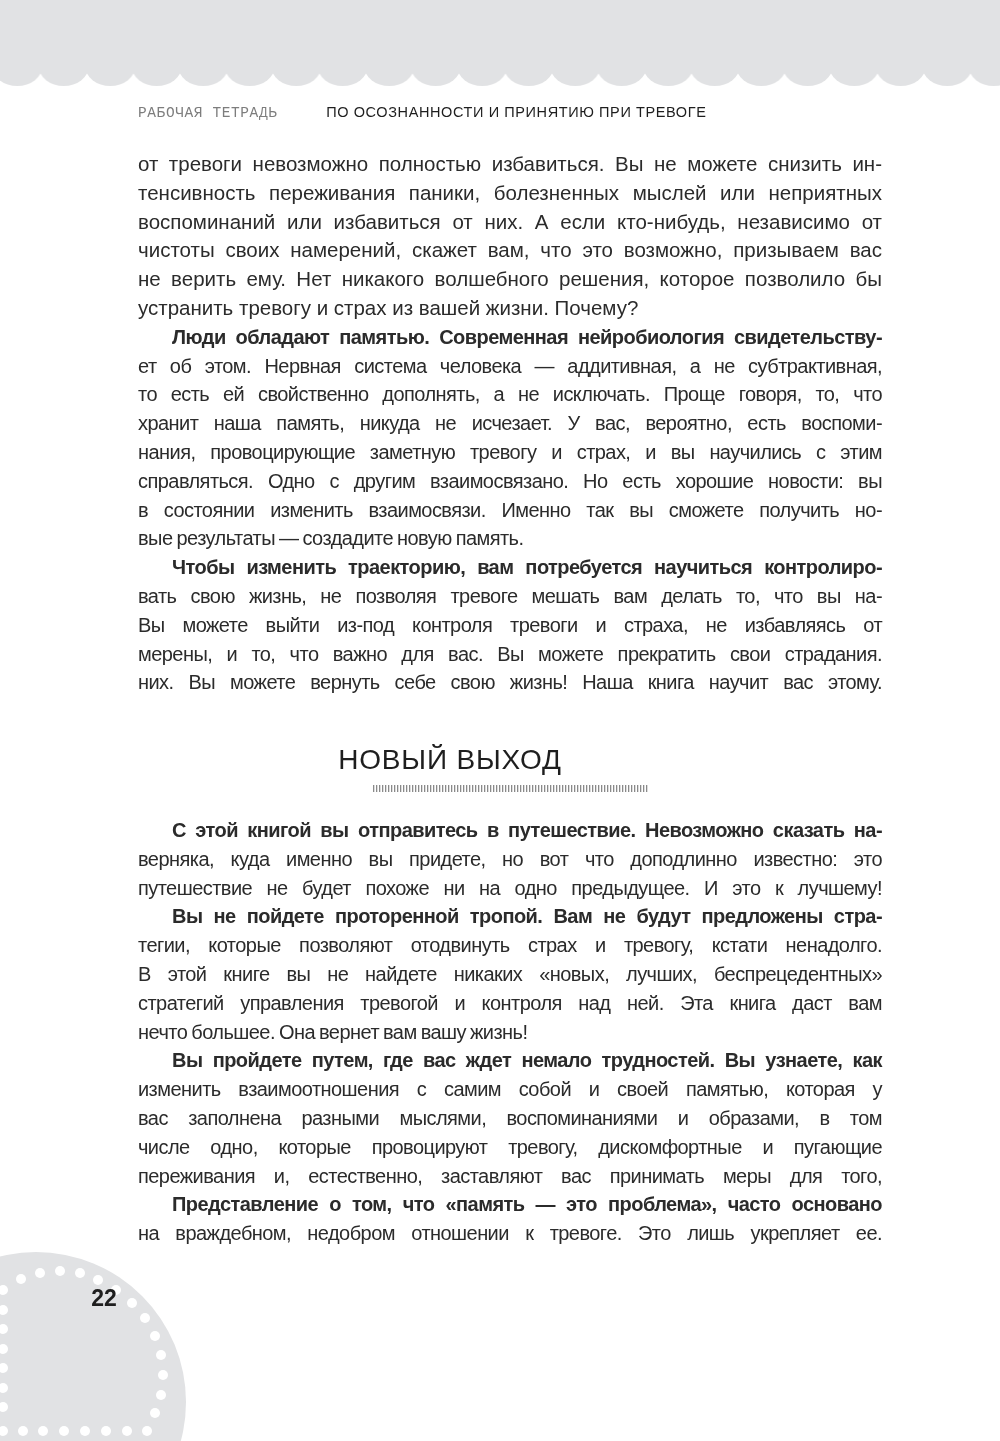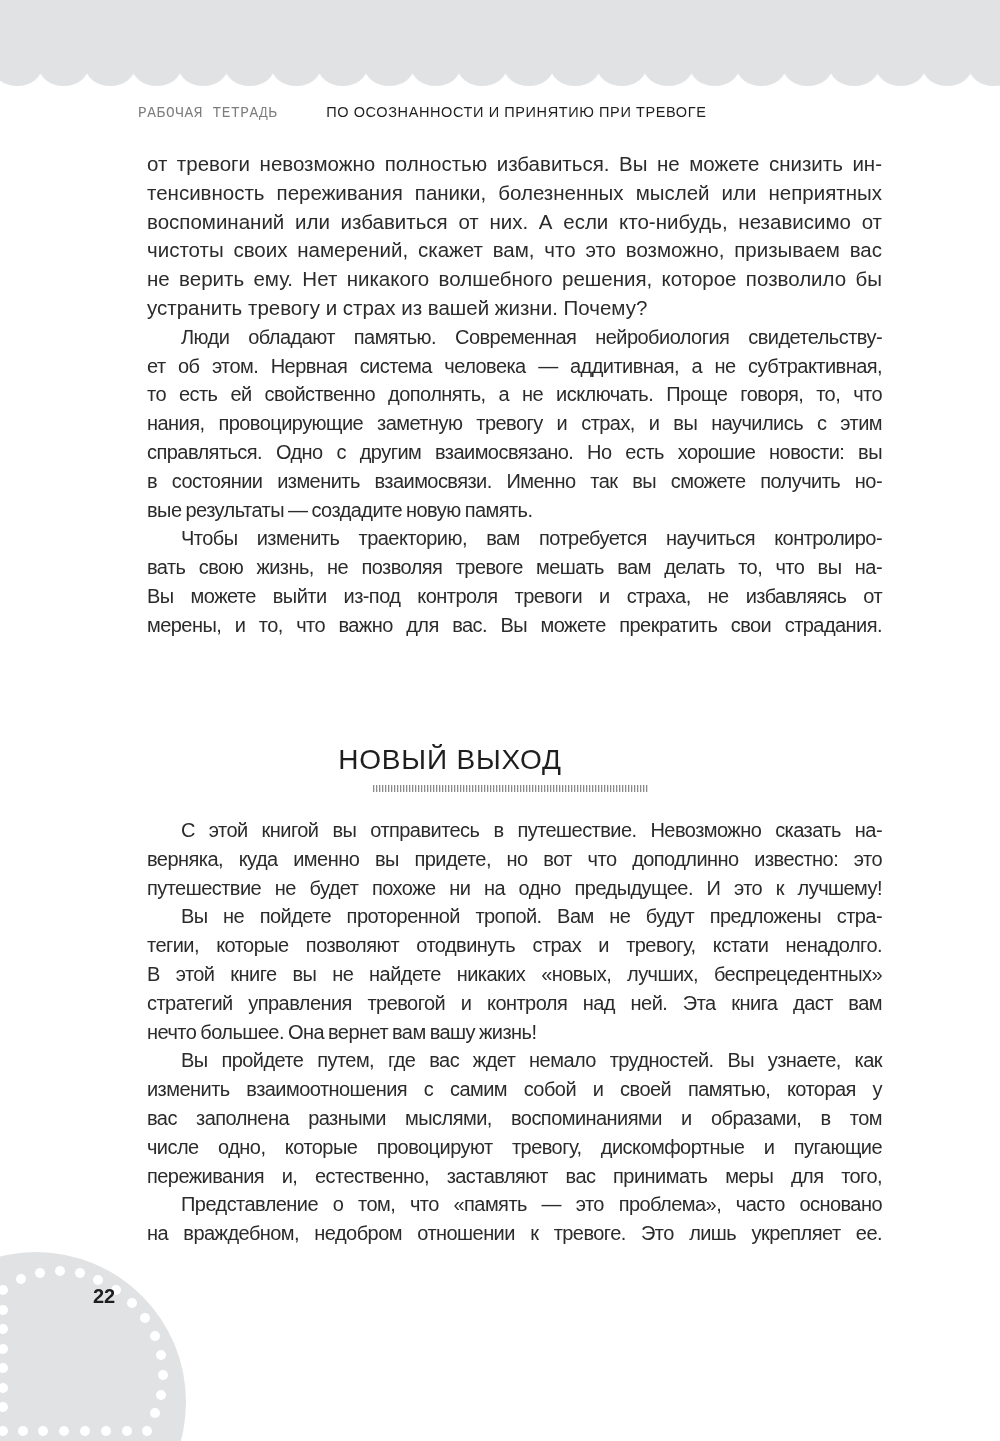--- a/index.html
+++ b/index.html
@@ -13,34 +13,34 @@
   .running-head {
     position: absolute; left: 138px; top: 104px;
     font-size: 14.5px; letter-spacing: 0.6px; white-space: nowrap;
   }
   .running-head .rh-gray { color: #7d7d7d; font-family: Liberation Mono, monospace; }
   .running-head .rh-dark { color: #1e1e1e; padding-left: 44px; }
   .body-text { position: absolute; left: 138px; width: 744px; }
   .line {
     height: 28.8px; line-height: 28.8px; font-size: 20.5px;
     white-space: nowrap; text-align: justify; text-align-last: justify;
-    display: block; overflow: visible; margin-left: 9px;
+    display: block; overflow: visible;
   }
   .line.cond { font-size: 20px; letter-spacing: -0.55px; word-spacing: -1px; }
-  .line.indent { padding-left: 34px; }
+  .line.indent { padding-left: 34px; font-weight: bold; }
   .line.last { text-align-last: left; }
   .section-title {
     position: absolute; left: 0; width: 900px; top: 740px; text-align: center;
     font-size: 28px; color: #1e1e1e; letter-spacing: 0.8px; line-height: 40px;
   }
   .title-rule { position: absolute; left: 373px; top: 785px; width: 276px; height: 7px; }
   .page-badge { position: absolute; left: 0; top: 1230px; width: 220px; height: 211px; }
   .page-number {
     position: absolute; left: 84px; top: 1285px; width: 40px;
-    font-size: 20px; font-weight: bold; color: #1e1e1e; text-align: center;
+    font-size: 23px; font-weight: bold; color: #1e1e1e; text-align: center;
   }
 </style>
 </head>
 <body>
 
 <svg class="top-band" viewBox="0 0 1000 90" width="1000" height="90" xmlns="http://www.w3.org/2000/svg">
   <defs>
     <pattern id="scallop" x="-6" y="0" width="46.5" height="90" patternUnits="userSpaceOnUse">
       <rect x="0" y="0" width="46.5" height="70" fill="#e1e2e4"></rect>
       <ellipse cx="23.25" cy="66" rx="25" ry="20" fill="#e1e2e4"></ellipse>
@@ -60,30 +60,32 @@
     <span class="line">тенсивность переживания паники, болезненных мыслей или неприятных</span>
     <span class="line">воспоминаний или избавиться от них. А если кто-нибудь, независимо от</span>
     <span class="line">чистоты своих намерений, скажет вам, что это возможно, призываем вас</span>
     <span class="line">не верить ему. Нет никакого волшебного решения, которое позволило бы</span>
     <span class="line last">устранить тревогу и страх из вашей жизни. Почему?</span>
   </div>
   <div>
     <span class="line cond indent">Люди обладают памятью. Современная нейробиология свидетельству-</span>
     <span class="line cond">ет об этом. Нервная система человека — аддитивная, а не субтрактивная,</span>
     <span class="line cond">то есть ей свойственно дополнять, а не исключать. Проще говоря, то, что</span>
+    <span class="line cond">хранит наша память, никуда не исчезает. У вас, вероятно, есть воспоми-</span>
     <span class="line cond">нания, провоцирующие заметную тревогу и страх, и вы научились с этим</span>
     <span class="line cond">справляться. Одно с другим взаимосвязано. Но есть хорошие новости: вы</span>
     <span class="line cond">в состоянии изменить взаимосвязи. Именно так вы сможете получить но-</span>
     <span class="line cond last">вые результаты — создадите новую память.</span>
   </div>
   <div>
     <span class="line cond indent">Чтобы изменить траекторию, вам потребуется научиться контролиро-</span>
     <span class="line cond">вать свою жизнь, не позволяя тревоге мешать вам делать то, что вы на-</span>
     <span class="line cond">Вы можете выйти из-под контроля тревоги и страха, не избавляясь от</span>
     <span class="line cond">мерены, и то, что важно для вас. Вы можете прекратить свои страдания.</span>
+    <span class="line cond">них. Вы можете вернуть себе свою жизнь! Наша книга научит вас этому.</span>
   </div>
 </div>
 
 <div class="section-title">НОВЫЙ ВЫХОД</div>
 <svg class="title-rule" viewBox="0 0 276 7" width="276" height="7" xmlns="http://www.w3.org/2000/svg">
   <defs>
     <pattern id="ticks" x="0" y="0" width="3" height="7" patternUnits="userSpaceOnUse">
       <rect x="0" y="0" width="1.3" height="7" fill="#8a8a8a"></rect>
     </pattern>
   </defs>

